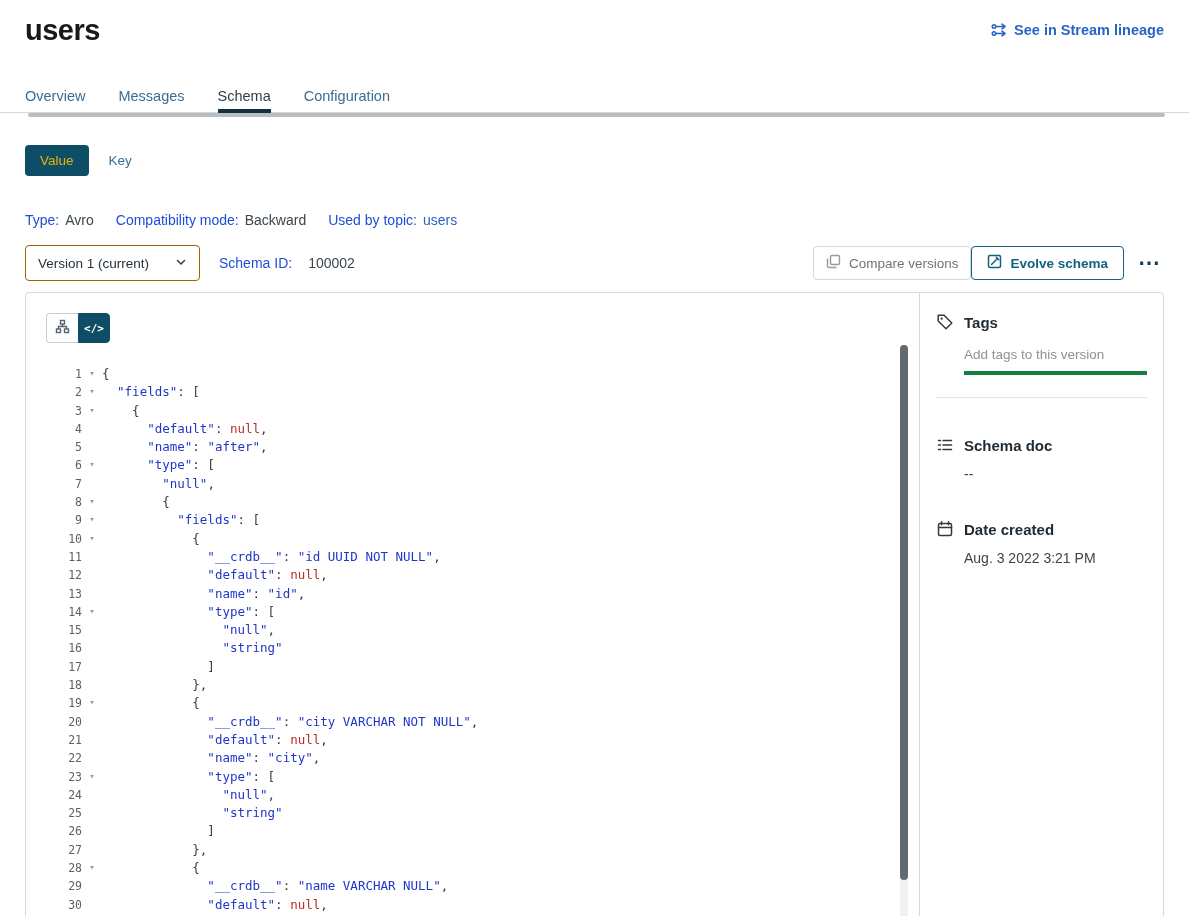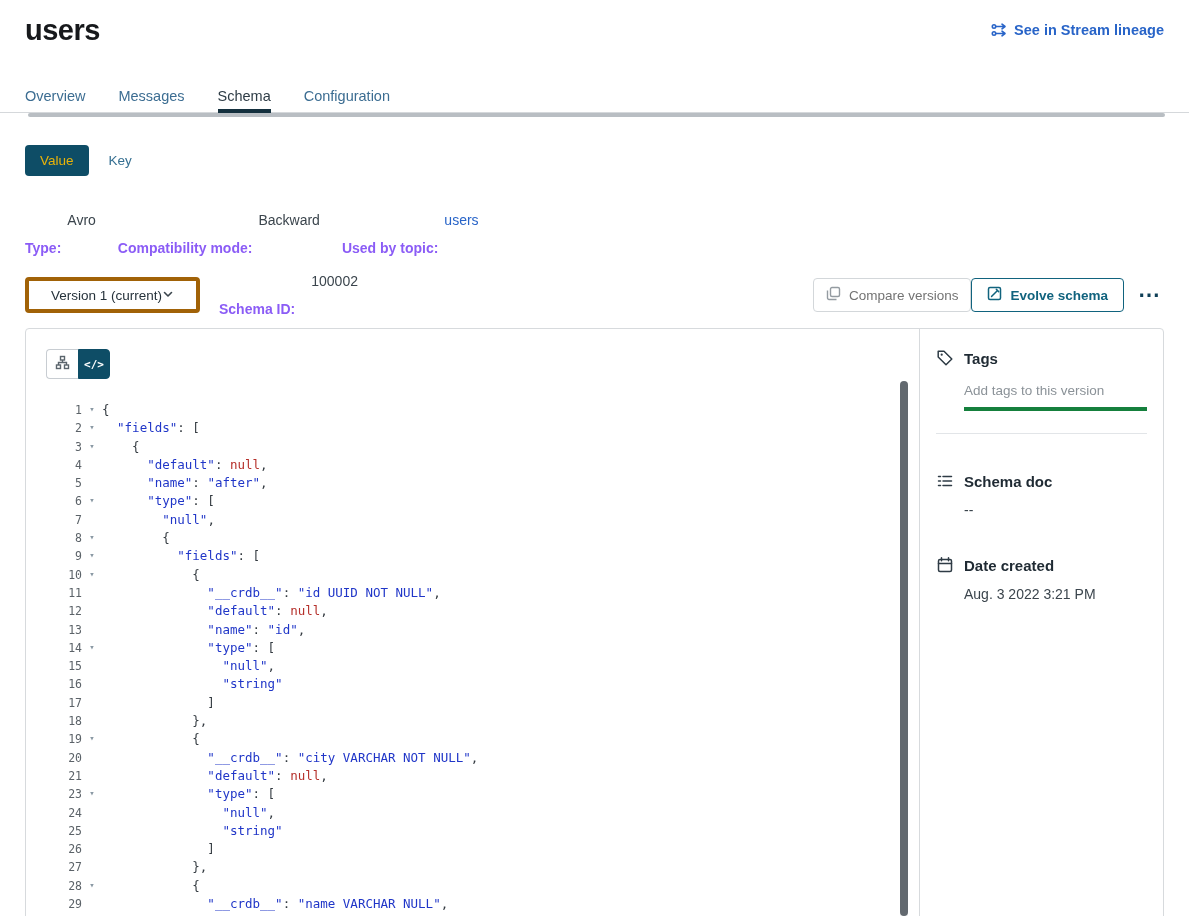--- a/index.html
+++ b/index.html
@@ -25,26 +25,26 @@
   .tabs-scrollbar { position:absolute; left:28px; right:24px; top:100%; margin-top:1px; height:4px; background:#b9bec3; border-radius:2px; }
 
   
   .toggle-row { display:flex; align-items:center; gap:6px; margin:32px 0 0 25px; }
   .btn-value { background:#0e4d66; color:#eab308; border:none; border-radius:4px; font-size:13.5px; padding:8px 15px; font-family:inherit; cursor:pointer; }
   .btn-key { background:transparent; color:#356f91; border:none; font-size:13.5px; padding:8px 14px; font-family:inherit; cursor:pointer; }
 
   
   .meta-row { display:flex; align-items:center; gap:22px; margin:36px 0 0 25px; font-size:14px; color:#3b454d; }
   .meta-item { display:flex; gap:6px; }
-  .meta-label { font-weight:700; color:#8b5cf6;margin-top:28px; }
+  .meta-label { font-weight:400; color:#1d4ed8; }
   .meta-link { color:#2864c8; cursor:pointer; }
 
   
   .controls-row { display:flex; align-items:center; margin:17px 25px 0 25px; }
-  .version-select { width:175px; height:36px; border:4px solid #a16207; border-radius:4px; background:#fff; display:flex; align-items:center; justify-content:center; padding:0 12px; font-size:13.5px; color:#26323b; cursor:pointer; }
+  .version-select { width:175px; height:36px; border:1px solid #a16207; border-radius:4px; background:#fff; display:flex; align-items:center; justify-content:space-between; padding:0 12px; font-size:13.5px; color:#26323b; cursor:pointer; }
   .schema-id { display:flex; gap:16px; margin-left:19px; font-size:14px; color:#3b454d; }
   .spacer { flex:1; }
   .btn-compare { display:flex; align-items:center; gap:8px; height:34px; padding:0 12px; background:#fff; border:1px solid #d3d7da; border-radius:4px; color:#737373; font-size:13.5px; font-family:inherit;margin-left:42px; }
   .btn-evolve { display:flex; align-items:center; gap:8px; height:34px; padding:0 15px; background:#fff; border:1.5px solid #11637e; border-radius:4px; color:#11637e; font-size:13.5px; font-weight:600; font-family:inherit; cursor:pointer; }
   .btn-more { background:none; border:none; color:#0f3f57; font-size:22px; font-weight:700; letter-spacing:2px; margin-left:12px; padding:0 2px; line-height:1; cursor:pointer; font-family:inherit; }
 
   
   .main-box { display:flex; margin:11px 25px 0 25px; height:640px; border:1px solid #d7dadd; border-radius:4px; overflow:hidden; }
 
   .editor { flex:1; position:relative; padding:20px 0 0 20px; overflow:hidden; }
@@ -275,20 +275,25 @@
             <span class="ln">20</span>
             <span class="fold"></span>
             <span class="ct">              <span class="tok-str">"__crdb__"</span>: <span class="tok-str">"city VARCHAR NOT NULL"</span>,</span>
           </div>
           <div class="code-line">
             <span class="ln">21</span>
             <span class="fold"></span>
             <span class="ct">              <span class="tok-str">"default"</span>: <span class="tok-null">null</span>,</span>
           </div>
           <div class="code-line">
+            <span class="ln">22</span>
+            <span class="fold"></span>
+            <span class="ct">              <span class="tok-str">"name"</span>: <span class="tok-str">"city"</span>,</span>
+          </div>
+          <div class="code-line">
             <span class="ln">23</span>
             <span class="fold">▾</span>
             <span class="ct">              <span class="tok-str">"type"</span>: [</span>
           </div>
           <div class="code-line">
             <span class="ln">24</span>
             <span class="fold"></span>
             <span class="ct">                <span class="tok-str">"null"</span>,</span>
           </div>
           <div class="code-line">

